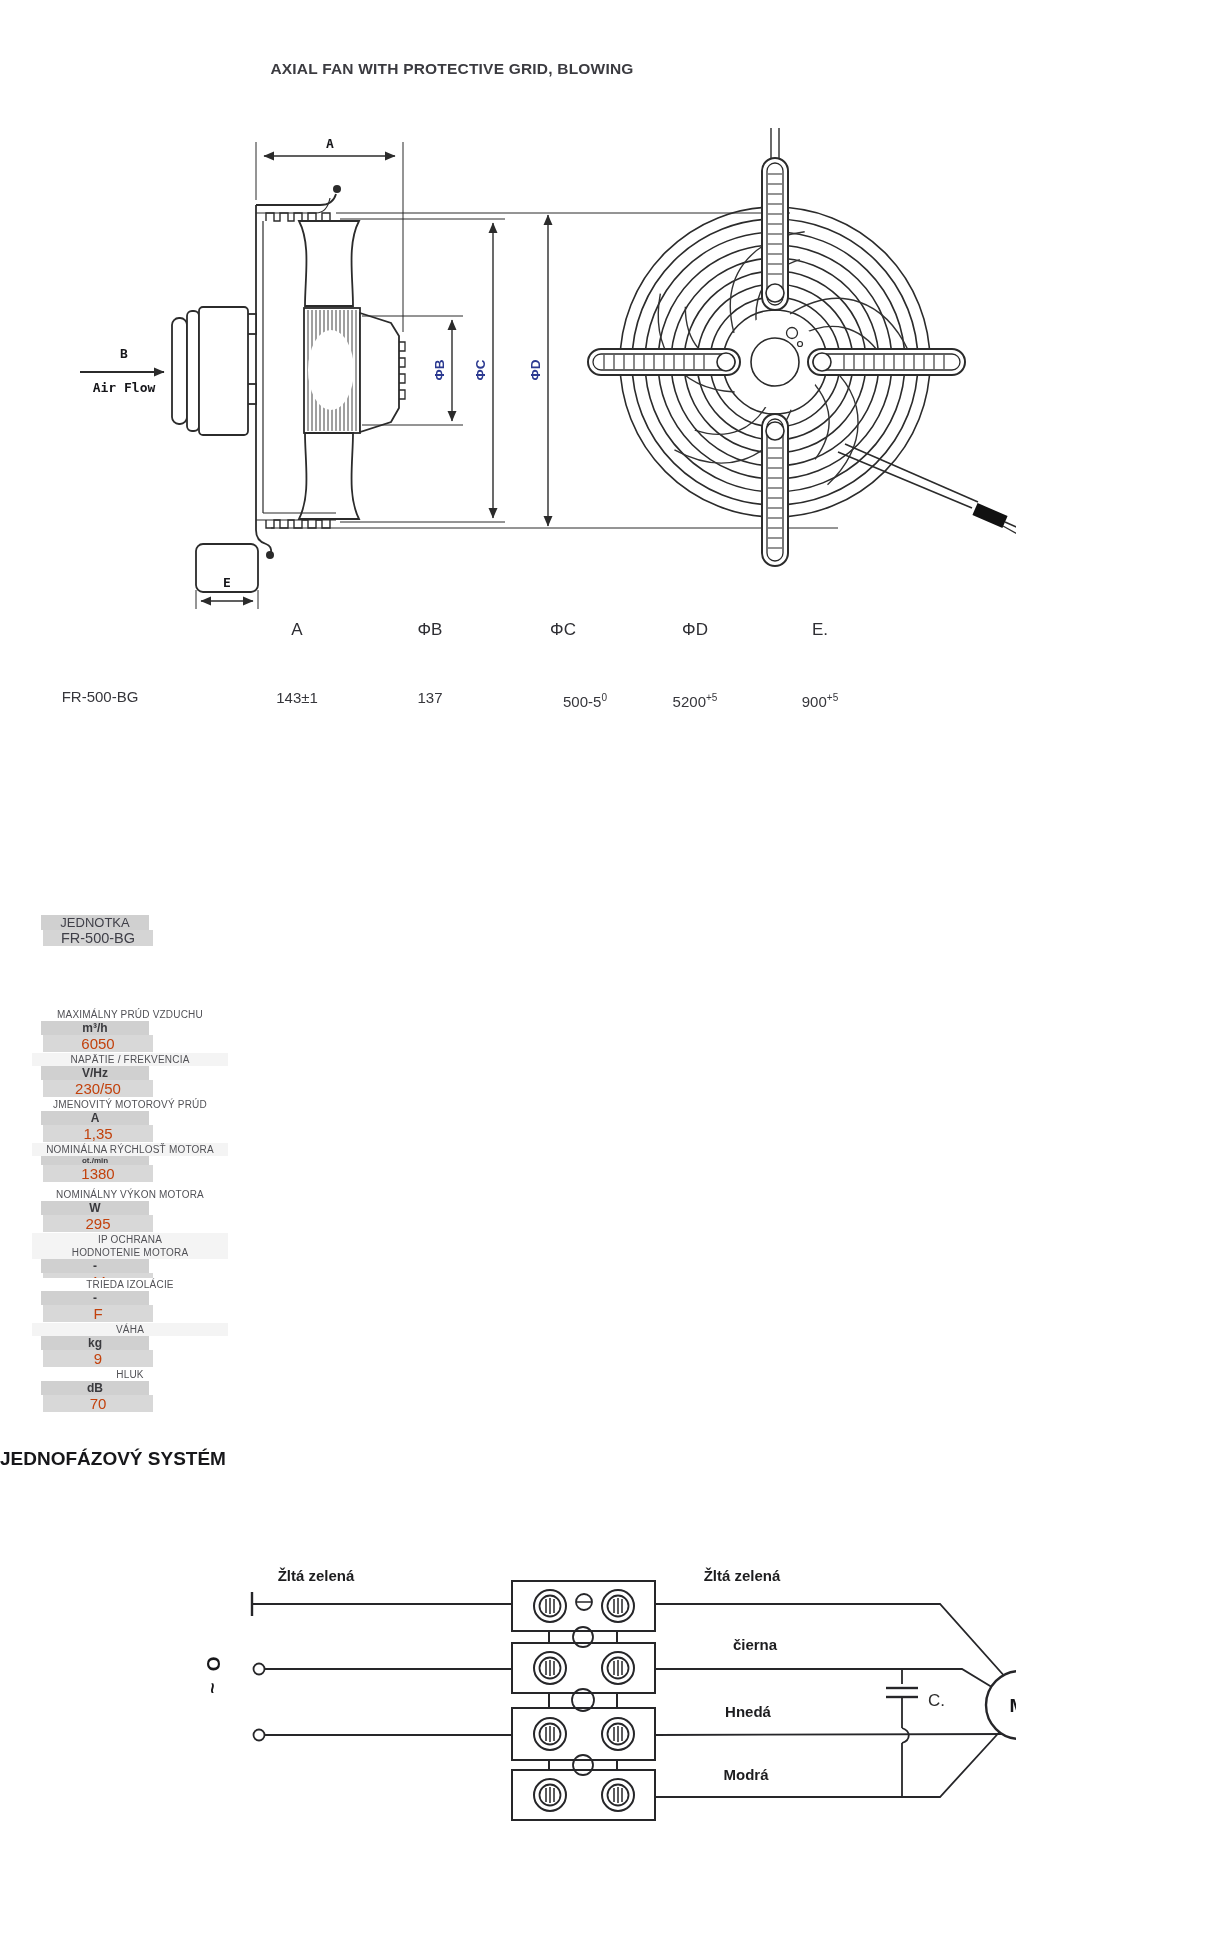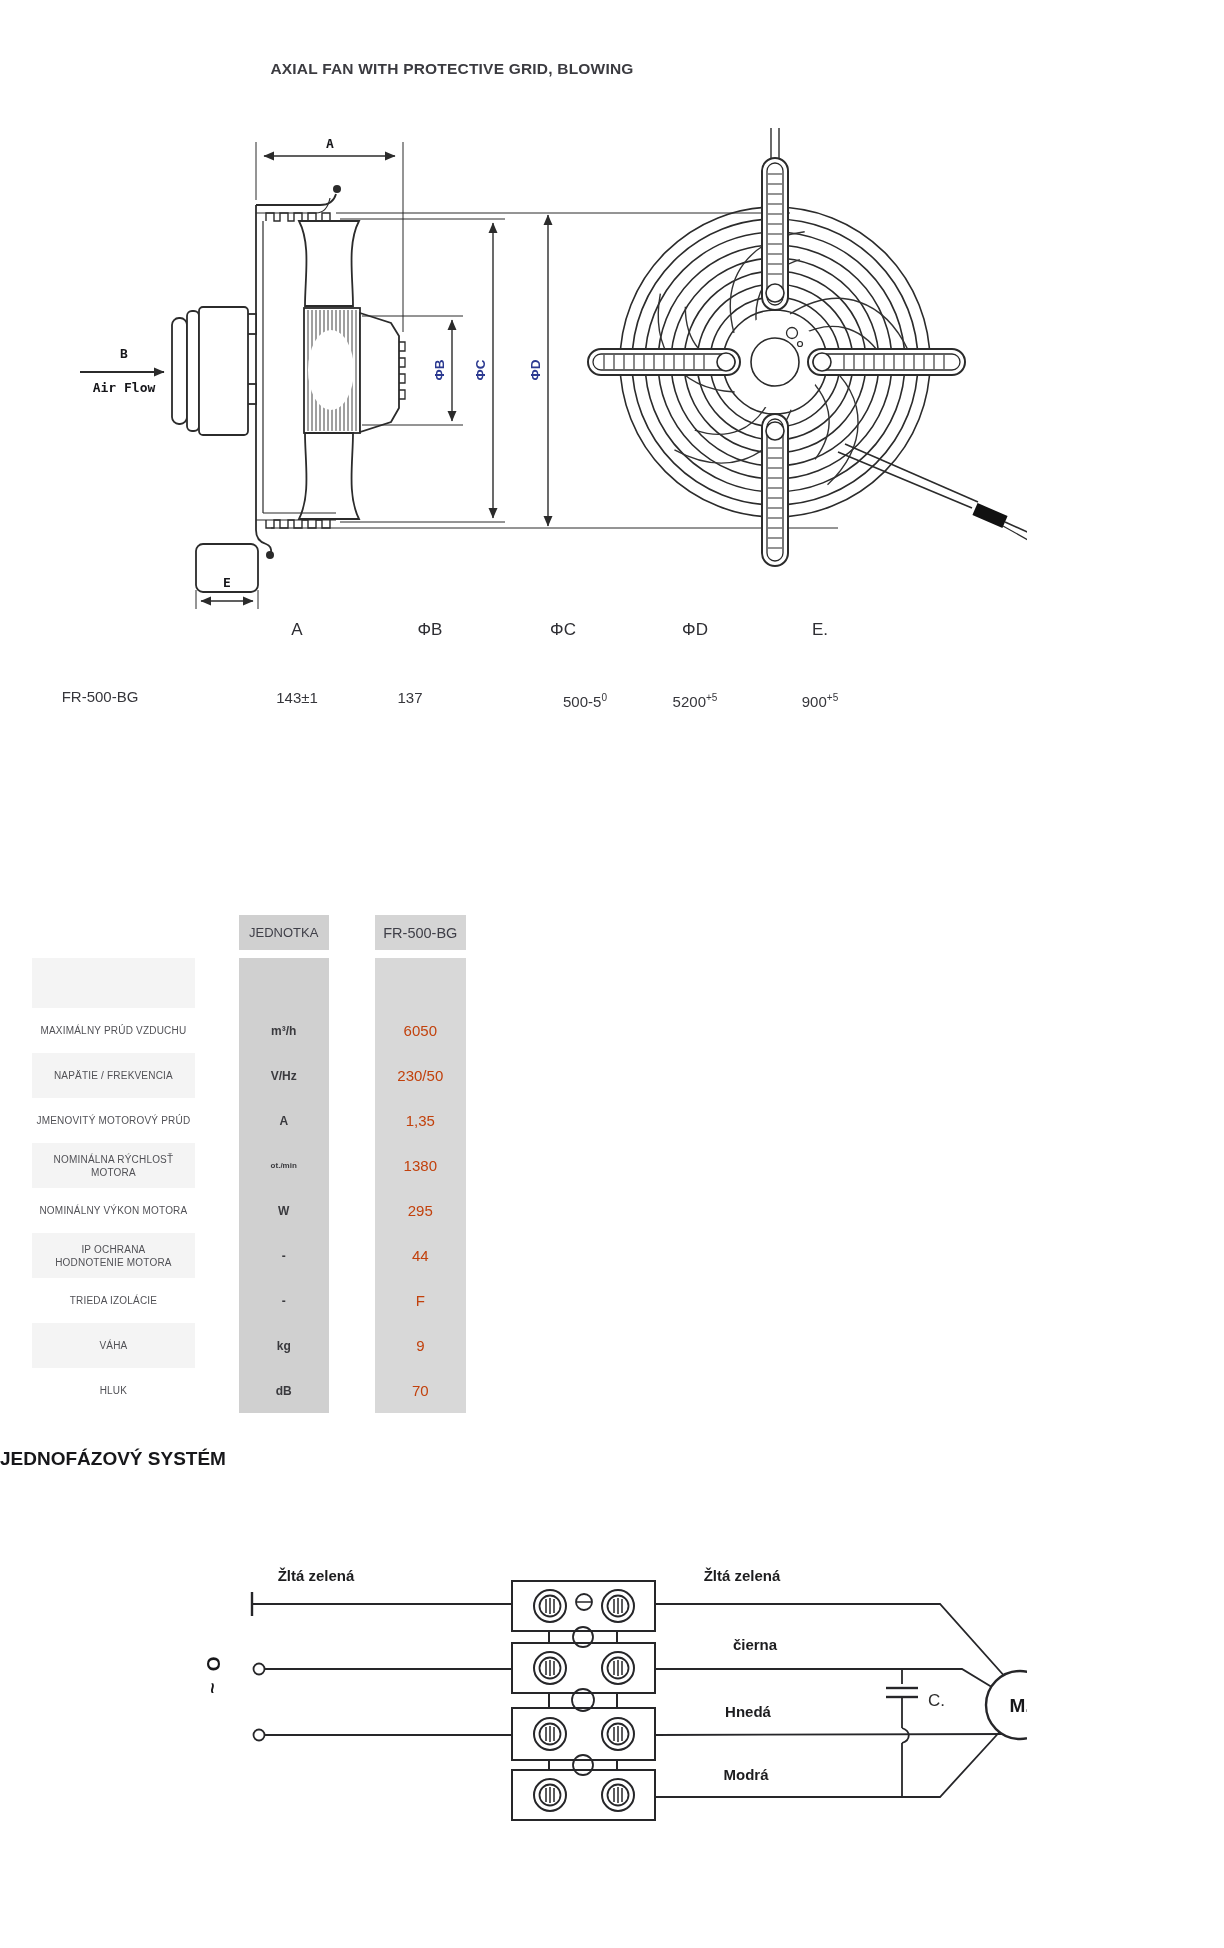--- a/index.html
+++ b/index.html
@@ -1,32 +1,32 @@
 <!DOCTYPE html>
 <html><head>
 <meta charset="utf-8">
 <style>
   html,body{margin:0;padding:0;background:#fff;}
   #page{position:relative;width:1016px;height:1948px;background:#ffffff;overflow:hidden;
-        font-family:"Liberation Sans",sans-serif;color:#222;padding-left:11px;}
+        font-family:"Liberation Sans",sans-serif;color:#222;}
   .abs{position:absolute;}
   
   .doc-title{top:60px;left:0;width:904px;text-align:center;font-size:15.5px;font-weight:bold;
              color:#3b3b40;letter-spacing:.2px;white-space:nowrap;}
   
   .dimhead{font-size:17px;color:#2e2e33;transform:translateX(-50%);white-space:nowrap;}
   .dimval{font-size:15px;color:#36363b;transform:translateX(-50%);white-space:nowrap;}
   .dimval sup,.dimhead sup{font-size:10px;}
   
   .graybar{top:832px;left:5px;width:515px;height:46px;background:#ececec;}
   .graybar .t1{position:absolute;left:25px;top:8px;font-size:22px;color:#2c3540;}
   .graybar .t2{position:absolute;left:287px;top:8px;font-size:22px;color:#8e1c22;}
   
   .ttable{top:915px;left:32px;width:434px;display:flex;flex-direction:column;}
-  .trow{display:flex;flex-direction:row;gap:35px;}
+  .trow{display:flex;flex-direction:column;}
   .cell{display:flex;align-items:center;justify-content:center;text-align:center;}
   .c-label{width:196px;font-size:10px;color:#515156;letter-spacing:.2px;line-height:1.3;white-space:pre-line;text-align:center;}
   .c-unit{width:108px;margin-left:9px;font-size:12px;font-weight:bold;color:#3a3a3e;background:#d0d0d0;}
   .c-val{width:110px;margin-left:11px;font-size:15px;color:#c2410c;background:#d8d8d8;}
   .hdr .c-unit{font-size:13px;font-weight:normal;color:#3f3f48;background:#d0d0d0;}
   .hdr .c-val{font-size:14.5px;font-weight:normal;color:#3f3f48;background:#d5d5d5;}
   .hdr .c-label{background:transparent;}
   .lab-g{background:#f4f4f4;}
   .lab-w{background:#ffffff;}
   .unit-sm{font-size:8px;}
@@ -204,21 +204,21 @@
   </svg>
 
   <div class="abs dimhead" style="left:297px;top:620px;">A</div>
   <div class="abs dimhead" style="left:430px;top:620px;">ΦB</div>
   <div class="abs dimhead" style="left:563px;top:620px;">ΦC</div>
   <div class="abs dimhead" style="left:695px;top:620px;">ΦD</div>
   <div class="abs dimhead" style="left:820px;top:620px;">E.</div>
 
   <div class="abs dimval" style="left:100px;top:688px;">FR-500-BG</div>
   <div class="abs dimval" style="left:297px;top:688px;"><span>143±1</span><sup></sup></div>
-  <div class="abs dimval" style="left:410px;top:688px;"><span>137</span><sup></sup></div>
+  <div class="abs dimval" style="left:430px;top:688px;"><span>137</span><sup></sup></div>
   <div class="abs dimval" style="left:563px;top:692px;margin-left:22px;"><span>500-5</span><sup>0</sup></div>
   <div class="abs dimval" style="left:695px;top:692px;"><span>5200</span><sup>+5</sup></div>
   <div class="abs dimval" style="left:820px;top:692px;text-align:right;"><span>900</span><sup>+5</sup></div>
 
 
   <div class="abs ttable">
     <div class="trow hdr" style="height:35px;">
       <div class="cell c-label"></div>
       <div class="cell c-unit">JEDNOTKA</div>
       <div class="cell c-val">FR-500-BG</div>

